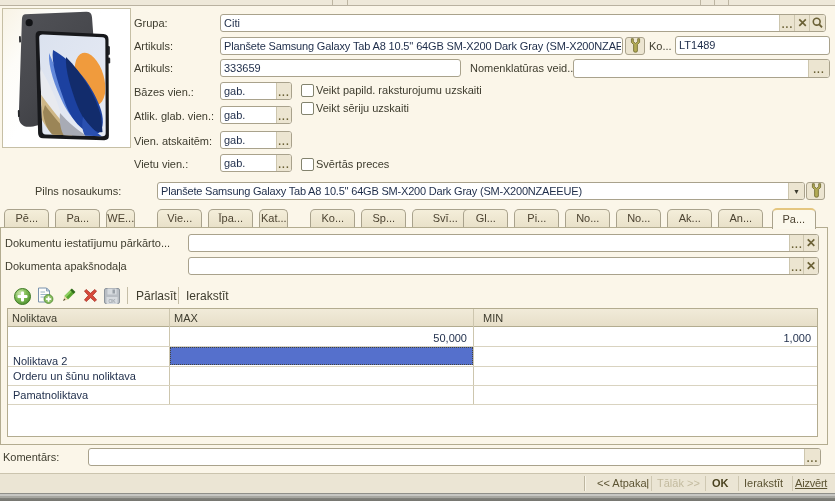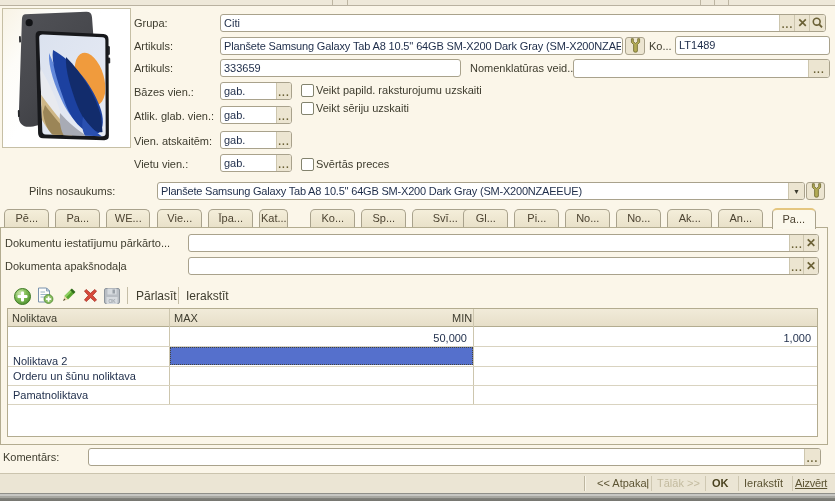--- a/index.html
+++ b/index.html
@@ -126,36 +126,36 @@
     <div class="seg dots" style="right:0;width:14px;">...</div>
 </div>
 
 <div class="cb" style="left:301px;top:84px;"></div>
 <div class="lbl" style="left:316px;top:84px;">Veikt papild. raksturojumu uzskaiti</div>
 <div class="cb" style="left:301px;top:102px;"></div>
 <div class="lbl" style="left:316px;top:102px;">Veikt sēriju uzskaiti</div>
 <div class="cb" style="left:301px;top:158px;"></div>
 <div class="lbl" style="left:316px;top:158px;">Svērtās preces</div>
 
-<div class="lbl" style="left:1px;top:185px;padding-left:28px;">Pilns nosaukums:</div>
+<div class="lbl" style="left:7px;top:185px;padding-left:28px;">Pilns nosaukums:</div>
 <div class="fld" style="left:157px;top:182px;width:648px;height:18px;">
   <div class="tx" style="letter-spacing:-0.2px;">Planšete Samsung Galaxy Tab A8 10.5'' 64GB SM-X200 Dark Gray (SM-X200NZAEEUE)</div>
   <div class="seg" style="right:0;width:15px;">
       <span style="font-size:7px;line-height:17px;display:block;color:#3a3a2e;">▼</span>
     </div>
 </div>
 <div class="ab" style="left:806px;top:182px;width:19px;height:18px;background:#ece5d1;border:1px solid #a9a28c;border-radius:3px;box-sizing:border-box;">
   <svg width="13" height="15" viewBox="0 0 13 15" style="margin:0 0 0 3px;">
     <path d="M2.4 0.7 L2.4 4.4 L4.6 6.6 L4.6 13 Q4.6 14.2 6.5 14.2 Q8.4 14.2 8.4 13 L8.4 6.6 L10.6 4.4 L10.6 0.7 L8.7 0.7 L8.7 3.6 L6.5 5.4 L4.3 3.6 L4.3 0.7 Z" fill="#b2aa55" stroke="#6d672f" stroke-width="0.8"></path>
   </svg>
 </div>
 
 <div class="tab" style="left:4.3px;width:45px;">Pē...</div>
 <div class="tab" style="left:55.3px;width:45px;">Pa...</div>
-<div class="tab" style="left:106.3px;width:44px;">WE...</div>
+<div class="tab" style="left:106.3px;width:29px;">WE...</div>
 <div class="tab" style="left:157.3px;width:45px;">Vie...</div>
 <div class="tab" style="left:208.3px;width:45px;">Īpa...</div>
 <div class="tab" style="left:259.3px;width:29px;">Kat...</div>
 <div class="tab" style="left:310.3px;width:45px;">Ko...</div>
 <div class="tab" style="left:361.3px;width:45px;">Sp...</div>
 <div class="tab" style="left:412.3px;width:66px;">Svī...</div>
 <div class="tab" style="left:463.3px;width:45px;">Gl...</div>
 <div class="tab" style="left:514.3px;width:45px;">Pi...</div>
 <div class="tab" style="left:565.3px;width:45px;">No...</div>
 <div class="tab" style="left:616.3px;width:45px;">No...</div>
@@ -221,21 +221,21 @@
 </svg>
 <div class="vsep" style="left:127px;top:287px;height:17px;"></div>
 <div class="lbl" style="left:136px;top:290px;font-size:12px;color:#3e3c2e;">Pārlasīt</div>
 <div class="vsep" style="left:178px;top:287px;height:17px;"></div>
 <div class="lbl" style="left:186px;top:290px;font-size:12px;color:#3e3c2e;">Ierakstīt</div>
 
 <div class="ab" style="left:7px;top:308px;width:811px;height:129px;border:1px solid #b3ac90;box-sizing:border-box;background:#fff;">
   <div class="ab" style="left:0;top:0;width:100%;height:18px;background:linear-gradient(#f1ebd9,#e7dfc9);border-bottom:1px solid #b3ac90;box-sizing:border-box;"></div>
   <div class="ab" style="left:4px;top:3px;color:#3e3c2e;">Noliktava</div>
   <div class="ab" style="left:166px;top:3px;color:#3e3c2e;">MAX</div>
-  <div class="ab" style="left:444px;top:3px;color:#3e3c2e;">MIN</div>
+  <div class="ab" style="left:475px;top:3px;color:#3e3c2e;">MIN</div>
   <div class="ab" style="left:161px;top:0;width:1px;height:96px;background:#cdc6ae;"></div>
   <div class="ab" style="left:465px;top:0;width:1px;height:96px;background:#cdc6ae;"></div>
   <div class="ab" style="left:0;top:37px;width:100%;height:1px;background:#d9d3c0;"></div>
   <div class="ab" style="left:0;top:57px;width:100%;height:1px;background:#d9d3c0;"></div>
   <div class="ab" style="left:0;top:76px;width:100%;height:1px;background:#d9d3c0;"></div>
   <div class="ab" style="left:0;top:95px;width:100%;height:1px;background:#d9d3c0;"></div>
   <div class="ab" style="right:350px;top:23px;color:#1d2c49;">50,000</div>
   <div class="ab" style="right:6px;top:23px;color:#1d2c49;">1,000</div>
   <div class="ab" style="left:5px;top:46px;color:#1d2c49;">Noliktava 2</div>
   <div class="ab" style="left:162px;top:38px;width:303px;height:18px;background:#5570cc;border:1px dotted #45453c;box-sizing:border-box;"></div>

